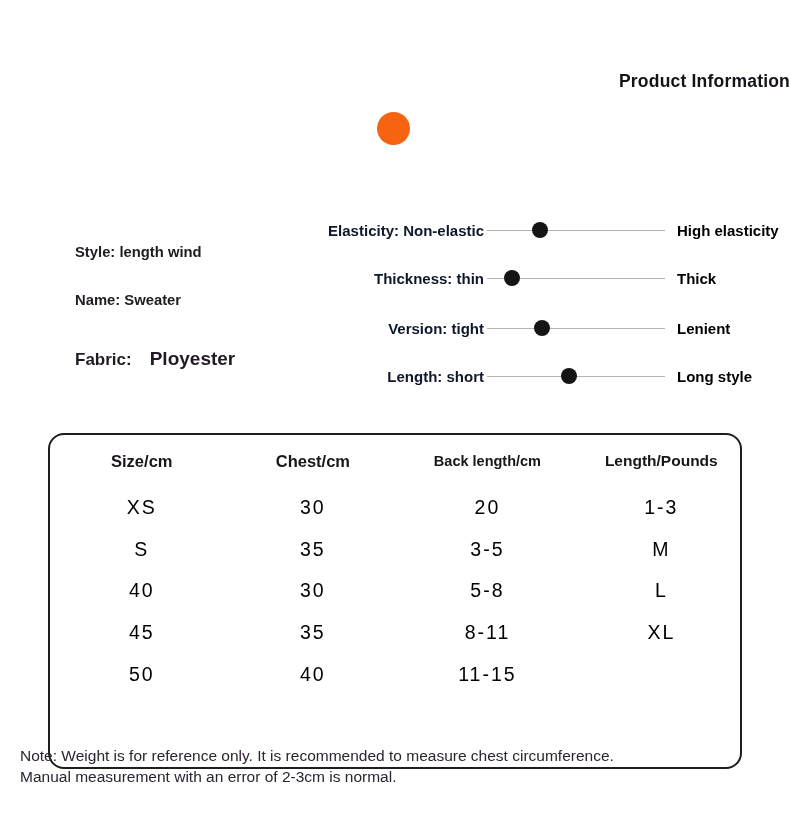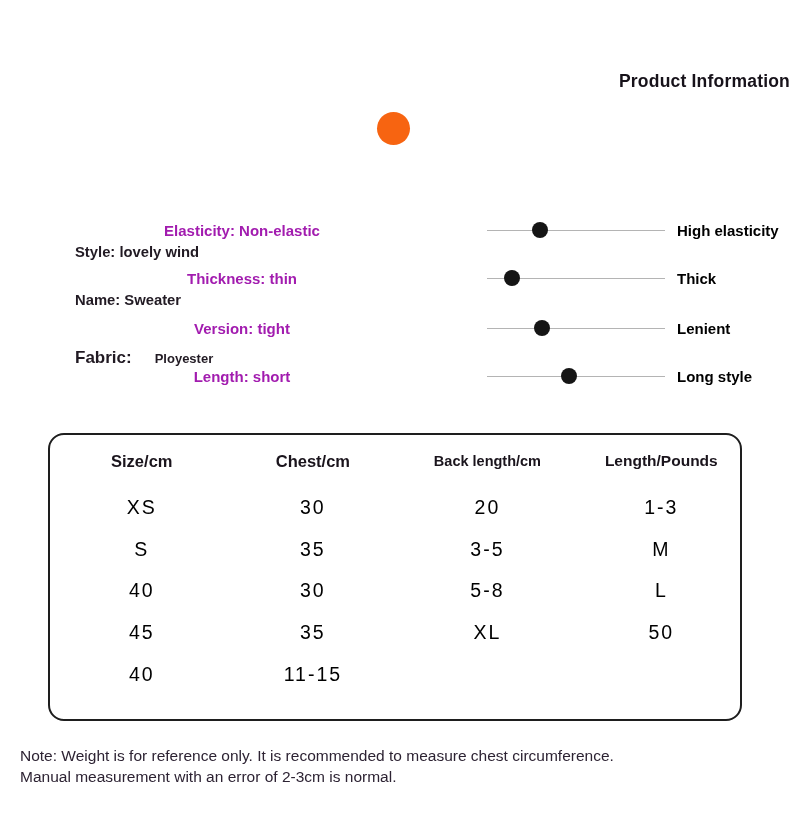--- a/index.html
+++ b/index.html
@@ -21,48 +21,48 @@
   .accent-dot{
     position:absolute;left:377px;top:112px;
     width:33px;height:33px;border-radius:50%;
   }
   
   .attr{position:absolute;left:75px;font-weight:bold;font-size:14.8px;color:#211a23;}
   .attr-style{top:244px;}
   .attr-name{top:292px;}
   .attr-fabric{top:348px;display:flex;align-items:baseline;}
   .attr-fabric .fabric-label{font-size:17px;}
-  .attr-fabric .fabric-value{font-size:13px;margin-left:23px;}
+  .attr-fabric .fabric-value{font-size:19px;margin-left:18px;}
   
   .slider-row{
     position:absolute;left:0;width:790px;height:24px;
     display:flex;align-items:center;
   }
   .slider-row .lbl-left{
-    width:484px;flex:none;text-align:center;
-    font-weight:bold;font-size:15px;color:#a21caf;
+    width:484px;flex:none;text-align:right;
+    font-weight:bold;font-size:15px;color:#0f172a;
   }
   .slider-track{
     position:relative;width:178px;height:24px;flex:none;margin-left:3px;
   }
   .slider-track::before{
     content:"";position:absolute;left:0;right:0;top:50%;
     border-top:1.5px solid #b4b4b4;
   }
   .slider-dot{
     position:absolute;top:50%;transform:translateY(-50%);
     width:16px;height:16px;border-radius:50%;background:#151515;
   }
   .slider-row .lbl-right{
     margin-left:12px;font-weight:bold;font-size:15px;color:#000000;white-space:nowrap;
   }
   .row-1{top:218px;} .row-2{top:266px;} .row-3{top:316px;} .row-4{top:364px;}
   
   .size-table{
-    position:absolute;left:48px;top:433px;width:694px;height:288px;
+    position:absolute;left:48px;top:433px;width:694px;height:336px;
     box-sizing:border-box;border:2px solid #1e1e1e;border-radius:16px;
     display:grid;
     grid-template-columns:26.6% 23% 27.6% 22.8%;
     grid-template-rows:52px repeat(5, 41.6px);
     align-items:center;
   }
   .size-table .cell{text-align:center;}
   .size-table .th{font-weight:bold;font-size:16.5px;color:#1a141c;}
   .size-table .th.c3{font-size:14.5px;}
   .size-table .th.c4{font-size:15.5px;}
@@ -78,21 +78,21 @@
 </style>
 </head>
 <body>
 
 <div class="page">
 
   <div class="title">Product Information</div>
 
   <div class="accent-dot" style="background: rgb(247, 100, 17);"></div>
 
-  <div class="attr attr-style">Style: lovely wind</div>
+  <div class="attr attr-style">Style: length wind</div>
   <div class="attr attr-name">Name: Sweater</div>
   <div class="attr attr-fabric">
     <span class="fabric-label">Fabric:</span>
     <span class="fabric-value">Ployester</span>
   </div>
 
   <div class="slider-row row-1">
     <div class="lbl-left">Elasticity: Non-elastic</div>
     <div class="slider-track">
       <div class="slider-dot" style="left: calc(30% - 8px);"></div>
@@ -140,20 +140,21 @@
     <div class="cell td">3-5</div>
 
     <div class="cell td">M</div>
     <div class="cell td">40</div>
     <div class="cell td">30</div>
     <div class="cell td">5-8</div>
 
     <div class="cell td">L</div>
     <div class="cell td">45</div>
     <div class="cell td">35</div>
+    <div class="cell td">8-11</div>
 
     <div class="cell td">XL</div>
     <div class="cell td">50</div>
     <div class="cell td">40</div>
     <div class="cell td">11-15</div>
   </div>
 
   <div class="note">
     <div>Note: Weight is for reference only. It is recommended to measure chest circumference.</div>
     <div>Manual measurement with an error of 2-3cm is normal.</div>

